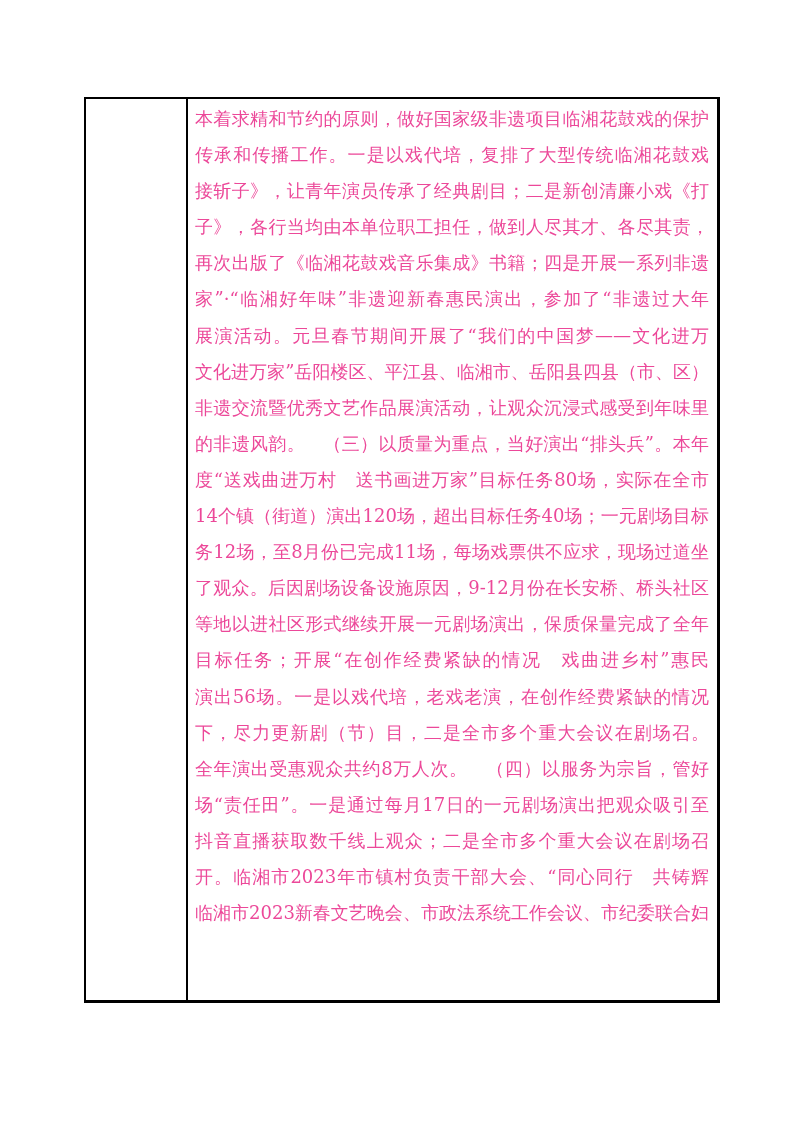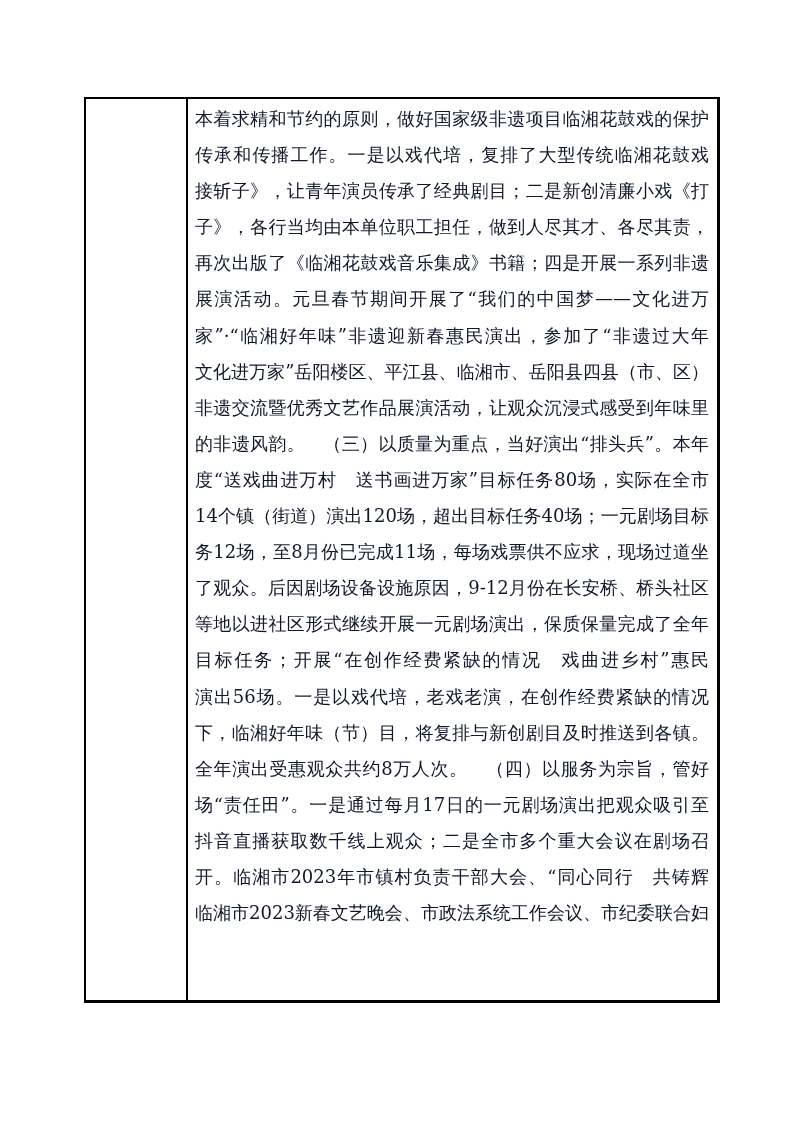--- a/index.html
+++ b/index.html
@@ -37,53 +37,53 @@
   .cell-right {
     flex: 1;
     box-sizing: border-box;
     padding: 2px 8px 0 7px;
     overflow: hidden;
   }
   .ln {
     height: 36.1px;
     line-height: 36.1px;
     font-size: 18px;
-    color: #0f172a;
+    color: #ec4899;
     text-align: justify;
     text-align-last: justify;
     text-justify: inter-character;
     overflow: hidden;
     white-space: pre-wrap;
   }
 </style>
 </head>
 <body>
 
 <div class="page">
   <div class="doc-table">
     <div class="cell-left"></div>
     <div class="cell-right">
       <div class="ln">本着求精和节约的原则，做好国家级非遗项目临湘花鼓戏的保护</div>
       <div class="ln">传承和传播工作。一是以戏代培，复排了大型传统临湘花鼓戏《巡</div>
       <div class="ln">接斩子》，让青年演员传承了经典剧目；二是新创清廉小戏《打窝</div>
       <div class="ln">子》，各行当均由本单位职工担任，做到人尽其才、各尽其责，旨</div>
       <div class="ln">再次出版了《临湘花鼓戏音乐集成》书籍；四是开展一系列非遗</div>
+      <div class="ln">家”·“临湘好年味”非遗迎新春惠民演出，参加了“非遗过大年</div>
       <div class="ln">展演活动。元旦春节期间开展了“我们的中国梦——文化进万</div>
-      <div class="ln">家”·“临湘好年味”非遗迎新春惠民演出，参加了“非遗过大年</div>
       <div class="ln">文化进万家”岳阳楼区、平江县、临湘市、岳阳县四县（市、区）</div>
       <div class="ln">非遗交流暨优秀文艺作品展演活动，让观众沉浸式感受到年味里</div>
       <div class="ln">的非遗风韵。　（三）以质量为重点，当好演出“排头兵”。本年</div>
       <div class="ln">度“送戏曲进万村　送书画进万家”目标任务80场，实际在全市</div>
       <div class="ln">14个镇（街道）演出120场，超出目标任务40场；一元剧场目标任</div>
       <div class="ln">务12场，至8月份已完成11场，每场戏票供不应求，现场过道坐满</div>
       <div class="ln">了观众。后因剧场设备设施原因，9-12月份在长安桥、桥头社区</div>
       <div class="ln">等地以进社区形式继续开展一元剧场演出，保质保量完成了全年</div>
       <div class="ln">目标任务；开展“在创作经费紧缺的情况　戏曲进乡村”惠民</div>
       <div class="ln">演出56场。一是以戏代培，老戏老演，在创作经费紧缺的情况</div>
-      <div class="ln">下，临湘好年味（节）目，将复排与新创剧目及时推送到各镇。</div>
+      <div class="ln">下，尽力更新剧（节）目，二是全市多个重大会议在剧场召。</div>
       <div class="ln">全年演出受惠观众共约8万人次。　（四）以服务为宗旨，管好剧</div>
       <div class="ln">场“责任田”。一是通过每月17日的一元剧场演出把观众吸引至</div>
       <div class="ln">抖音直播获取数千线上观众；二是全市多个重大会议在剧场召</div>
       <div class="ln">开。临湘市2023年市镇村负责干部大会、“同心同行　共铸辉煌”</div>
       <div class="ln">临湘市2023新春文艺晚会、市政法系统工作会议、市纪委联合妇</div>
     </div>
   </div>
 </div>
 
 </body></html>

